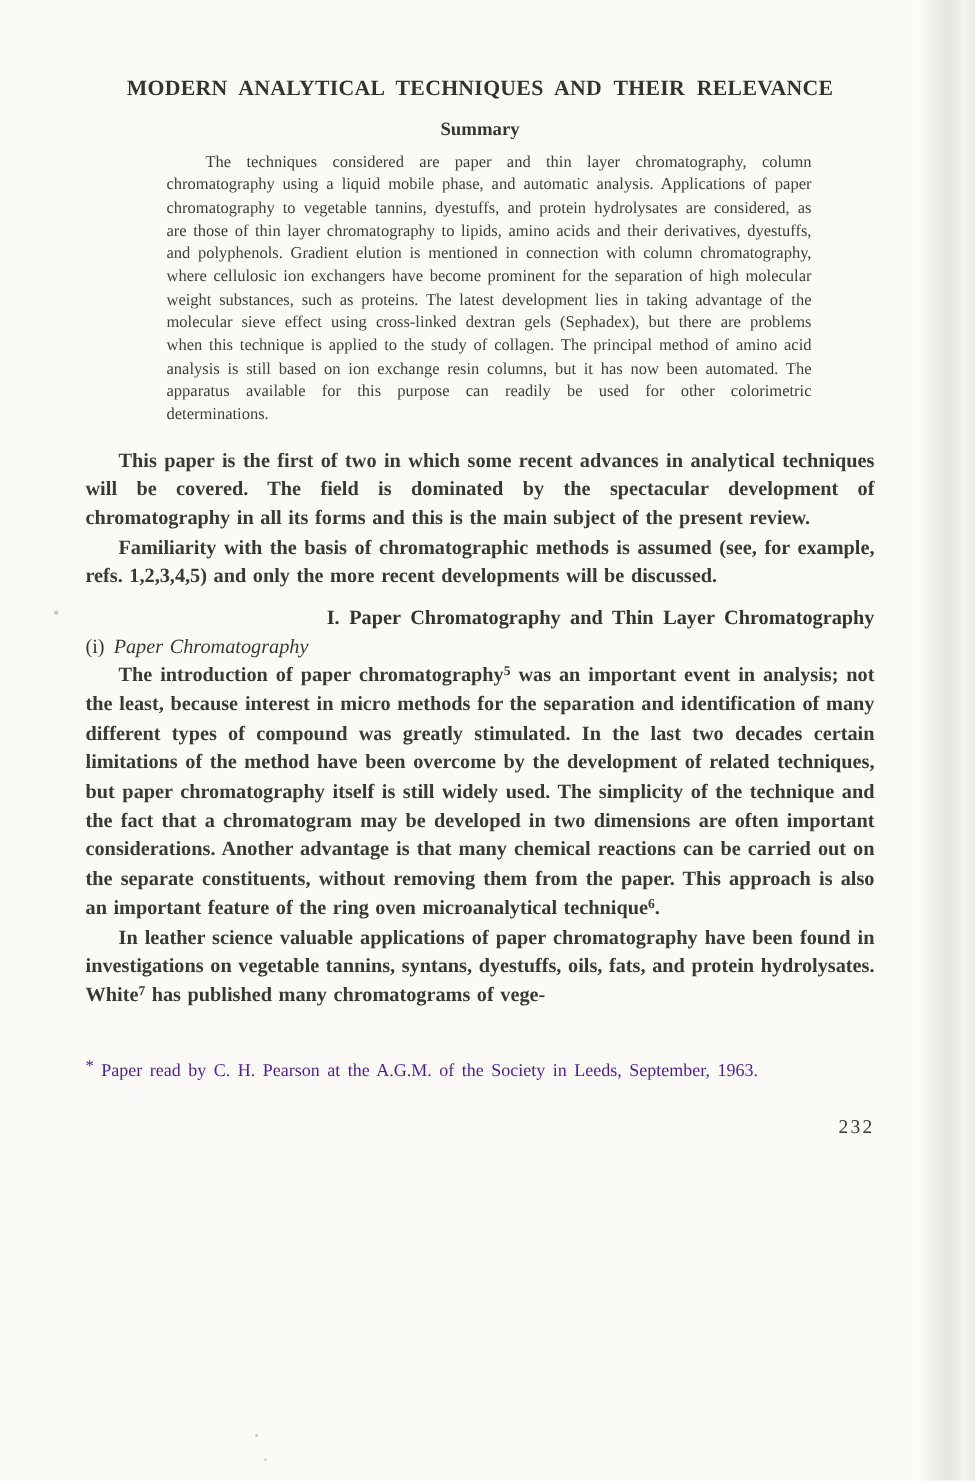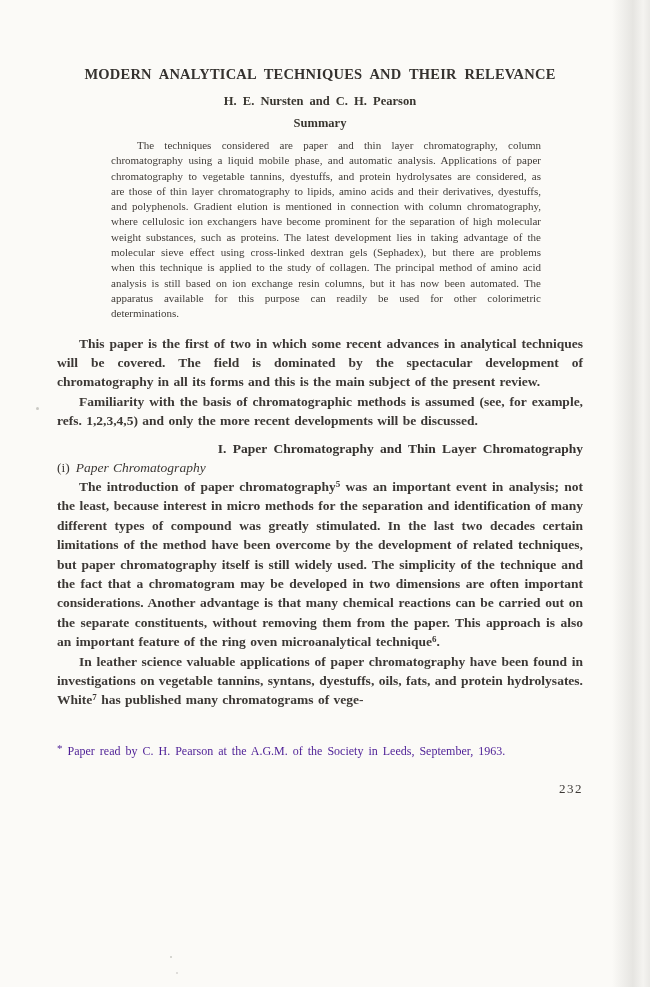--- a/index.html
+++ b/index.html
@@ -34,21 +34,21 @@
     border-radius: 50%;
     background: #8f8d88;
   }
   .speck.s1 { left: 36px;  top: 407px; width: 3px; height: 3px; opacity: .45; }
   .speck.s2 { left: 170px; top: 956px; width: 2px; height: 2px; opacity: .45; }
   .speck.s3 { left: 176px; top: 972px; width: 2px; height: 2px; opacity: .35; }
 
   .content {
     position: absolute;
     left: 57px;
-    top: 15px;
+    top: 0;
     width: 526px;
   }
   .title {
     margin-top: 47px;
     text-align: center;
     font-weight: bold;
     font-size: 14.5px;
     line-height: 25px;
     letter-spacing: 0.2px;
     word-spacing: 4px;
@@ -148,21 +148,20 @@
   <div class="speck s1"></div>
   <div class="speck s2"></div>
   <div class="speck s3"></div>
 
   <div class="content">
 
     <div class="title">
       <div>MODERN ANALYTICAL TECHNIQUES AND THEIR RELEVANCE</div>
     </div>
 
-    <div class="byline">H. E. Nursten and C. H. Pearson</div>
 
     <div class="summary-heading">Summary</div>
 
     <p class="summary-body">The techniques considered are paper and thin layer chromatography, column chromatography using a liquid mobile phase, and automatic analysis. Applications of paper chromatography to vegetable tannins, dyestuffs, and protein hydrolysates are considered, as are those of thin layer chromatography to lipids, amino acids and their derivatives, dyestuffs, and polyphenols. Gradient elution is mentioned in connection with column chromatography, where cellulosic ion exchangers have become prominent for the separation of high molecular weight substances, such as proteins. The latest development lies in taking advantage of the molecular sieve effect using cross-linked dextran gels (Sephadex), but there are problems when this technique is applied to the study of collagen. The principal method of amino acid analysis is still based on ion exchange resin columns, but it has now been automated. The apparatus available for this purpose can readily be used for other colorimetric determinations.</p>
 
     <div class="bodytext">
       <p>This paper is the first of two in which some recent advances in analytical techniques will be covered. The field is dominated by the spectacular development of chromatography in all its forms and this is the main subject of the present review.</p>
       <p>Familiarity with the basis of chromatographic methods is assumed (see, for example, refs. 1,2,3,4,5) and only the more recent developments will be discussed.</p>
     </div>
 

